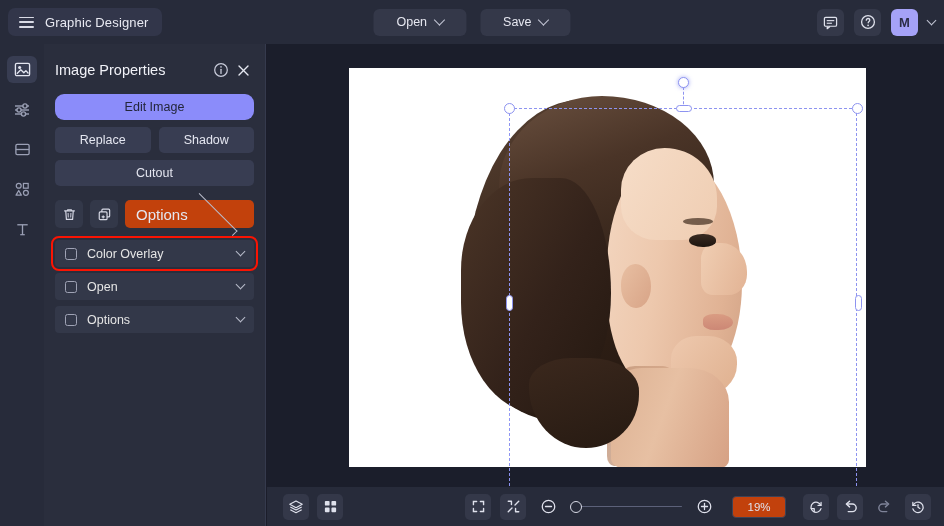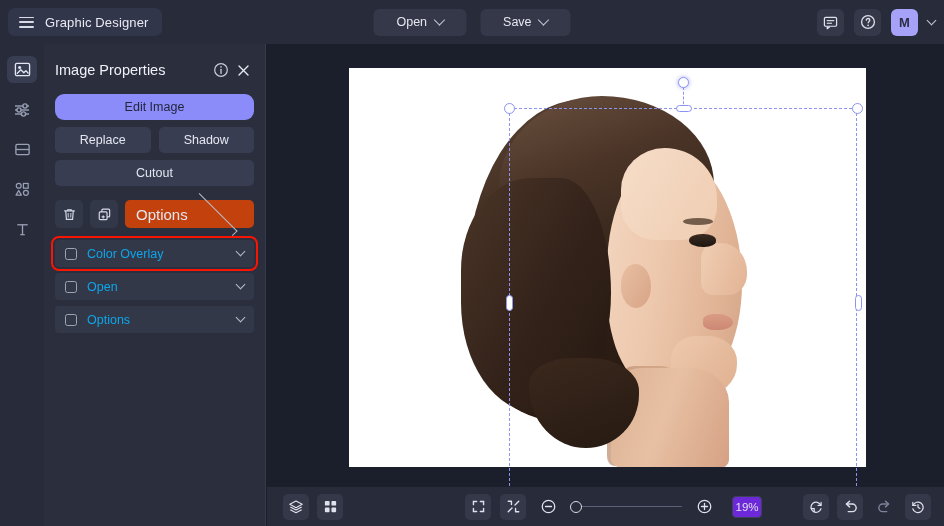--- a/index.html
+++ b/index.html
@@ -258,21 +258,21 @@
   .eff-check {
     width: 12px; height: 12px;
     border: 1.5px solid #9fa3b5;
     border-radius: 2.5px;
     margin-right: 10px;
     flex: none;
     cursor: pointer;
   }
   .eff-label {
     flex: 1;
-    color: #0ea5e9;
+    color: #e5e5e5;
     font-size: 12.5px;
   }
   .chev-down {
     width: 7px; height: 7px;
     border-right: 1.6px solid #b9bccb;
     border-bottom: 1.6px solid #b9bccb;
     transform: translateY(-2px) rotate(45deg);
   }
 
   
@@ -498,22 +498,22 @@
   }
   .zoom-thumb {
     position: absolute;
     left: 0;
     width: 12px; height: 12px;
     border-radius: 50%;
     border: 1.6px solid #d8dae6;
     background: #272b3a;
   }
   .zoom-field {
-    width: 30px; height: 22px;
-    background: #6d28d9;
+    width: 54px; height: 22px;
+    background: #c2410c;
     border: 1px solid #3d4256;
     border-radius: 4px;
     color: #dfe1ec;
     font-size: 11.5px;
     display: flex;
     align-items: center;
     justify-content: center;
     margin-left: 6px;
     cursor: text;
   }

